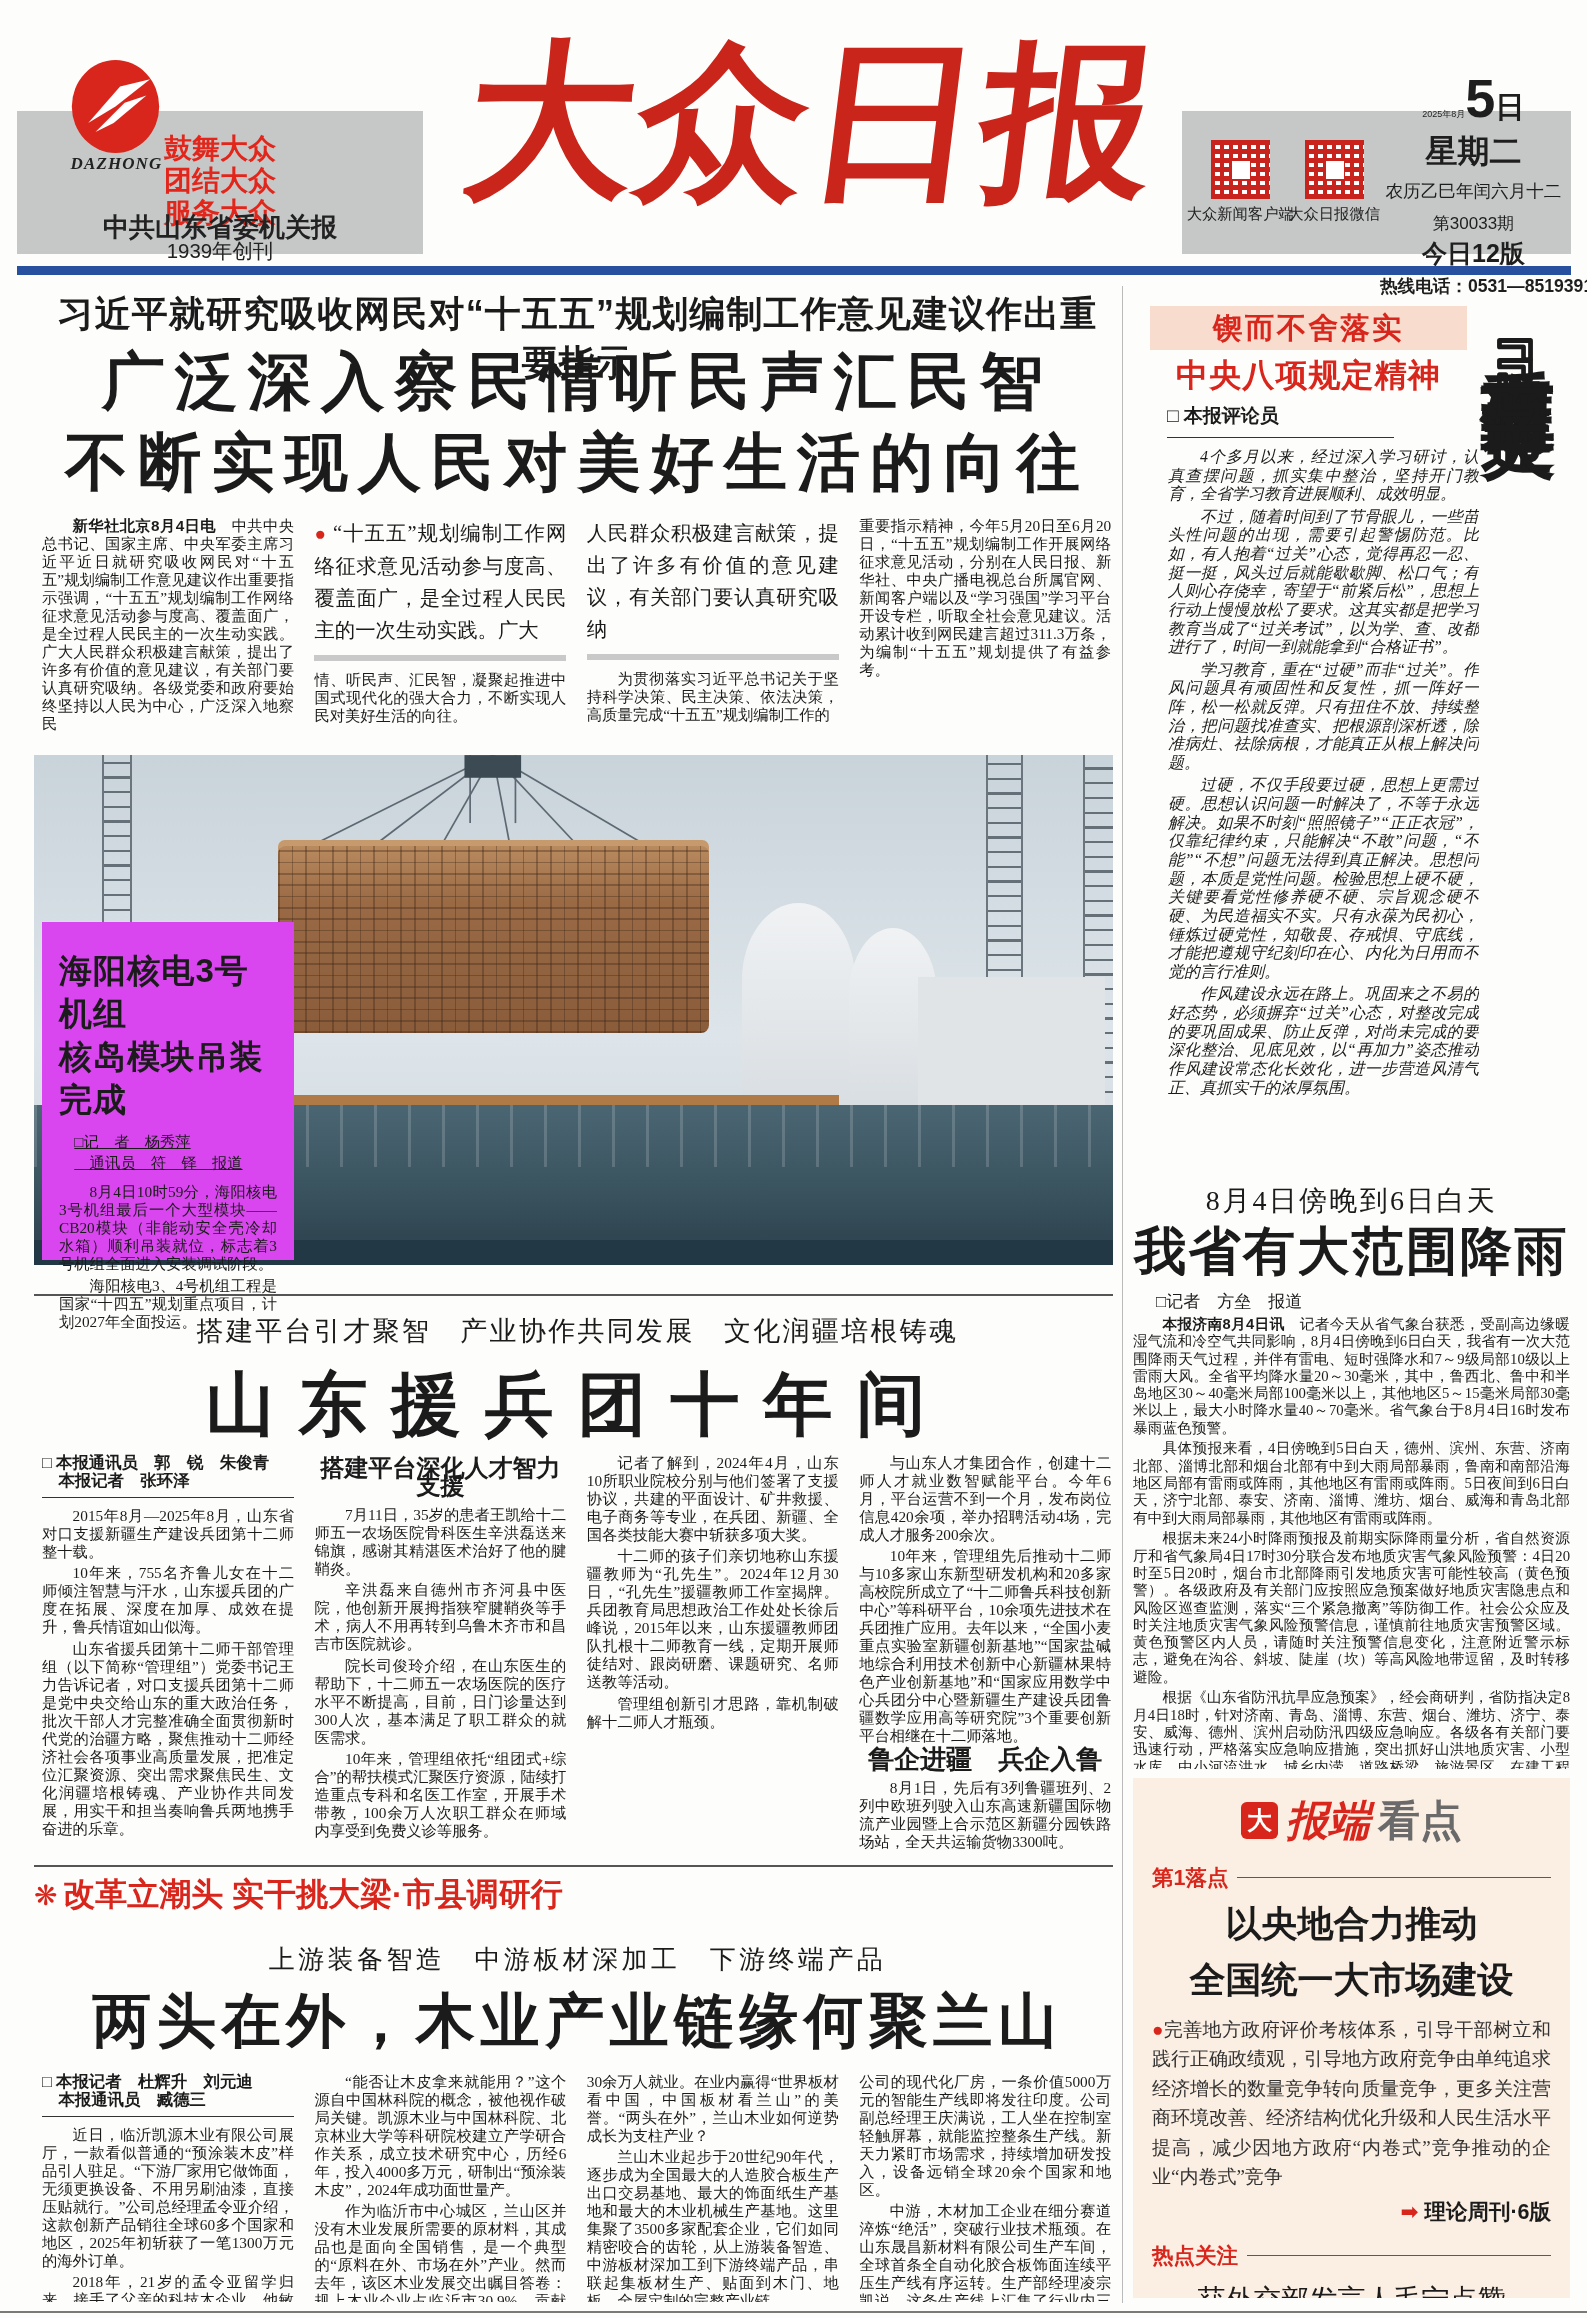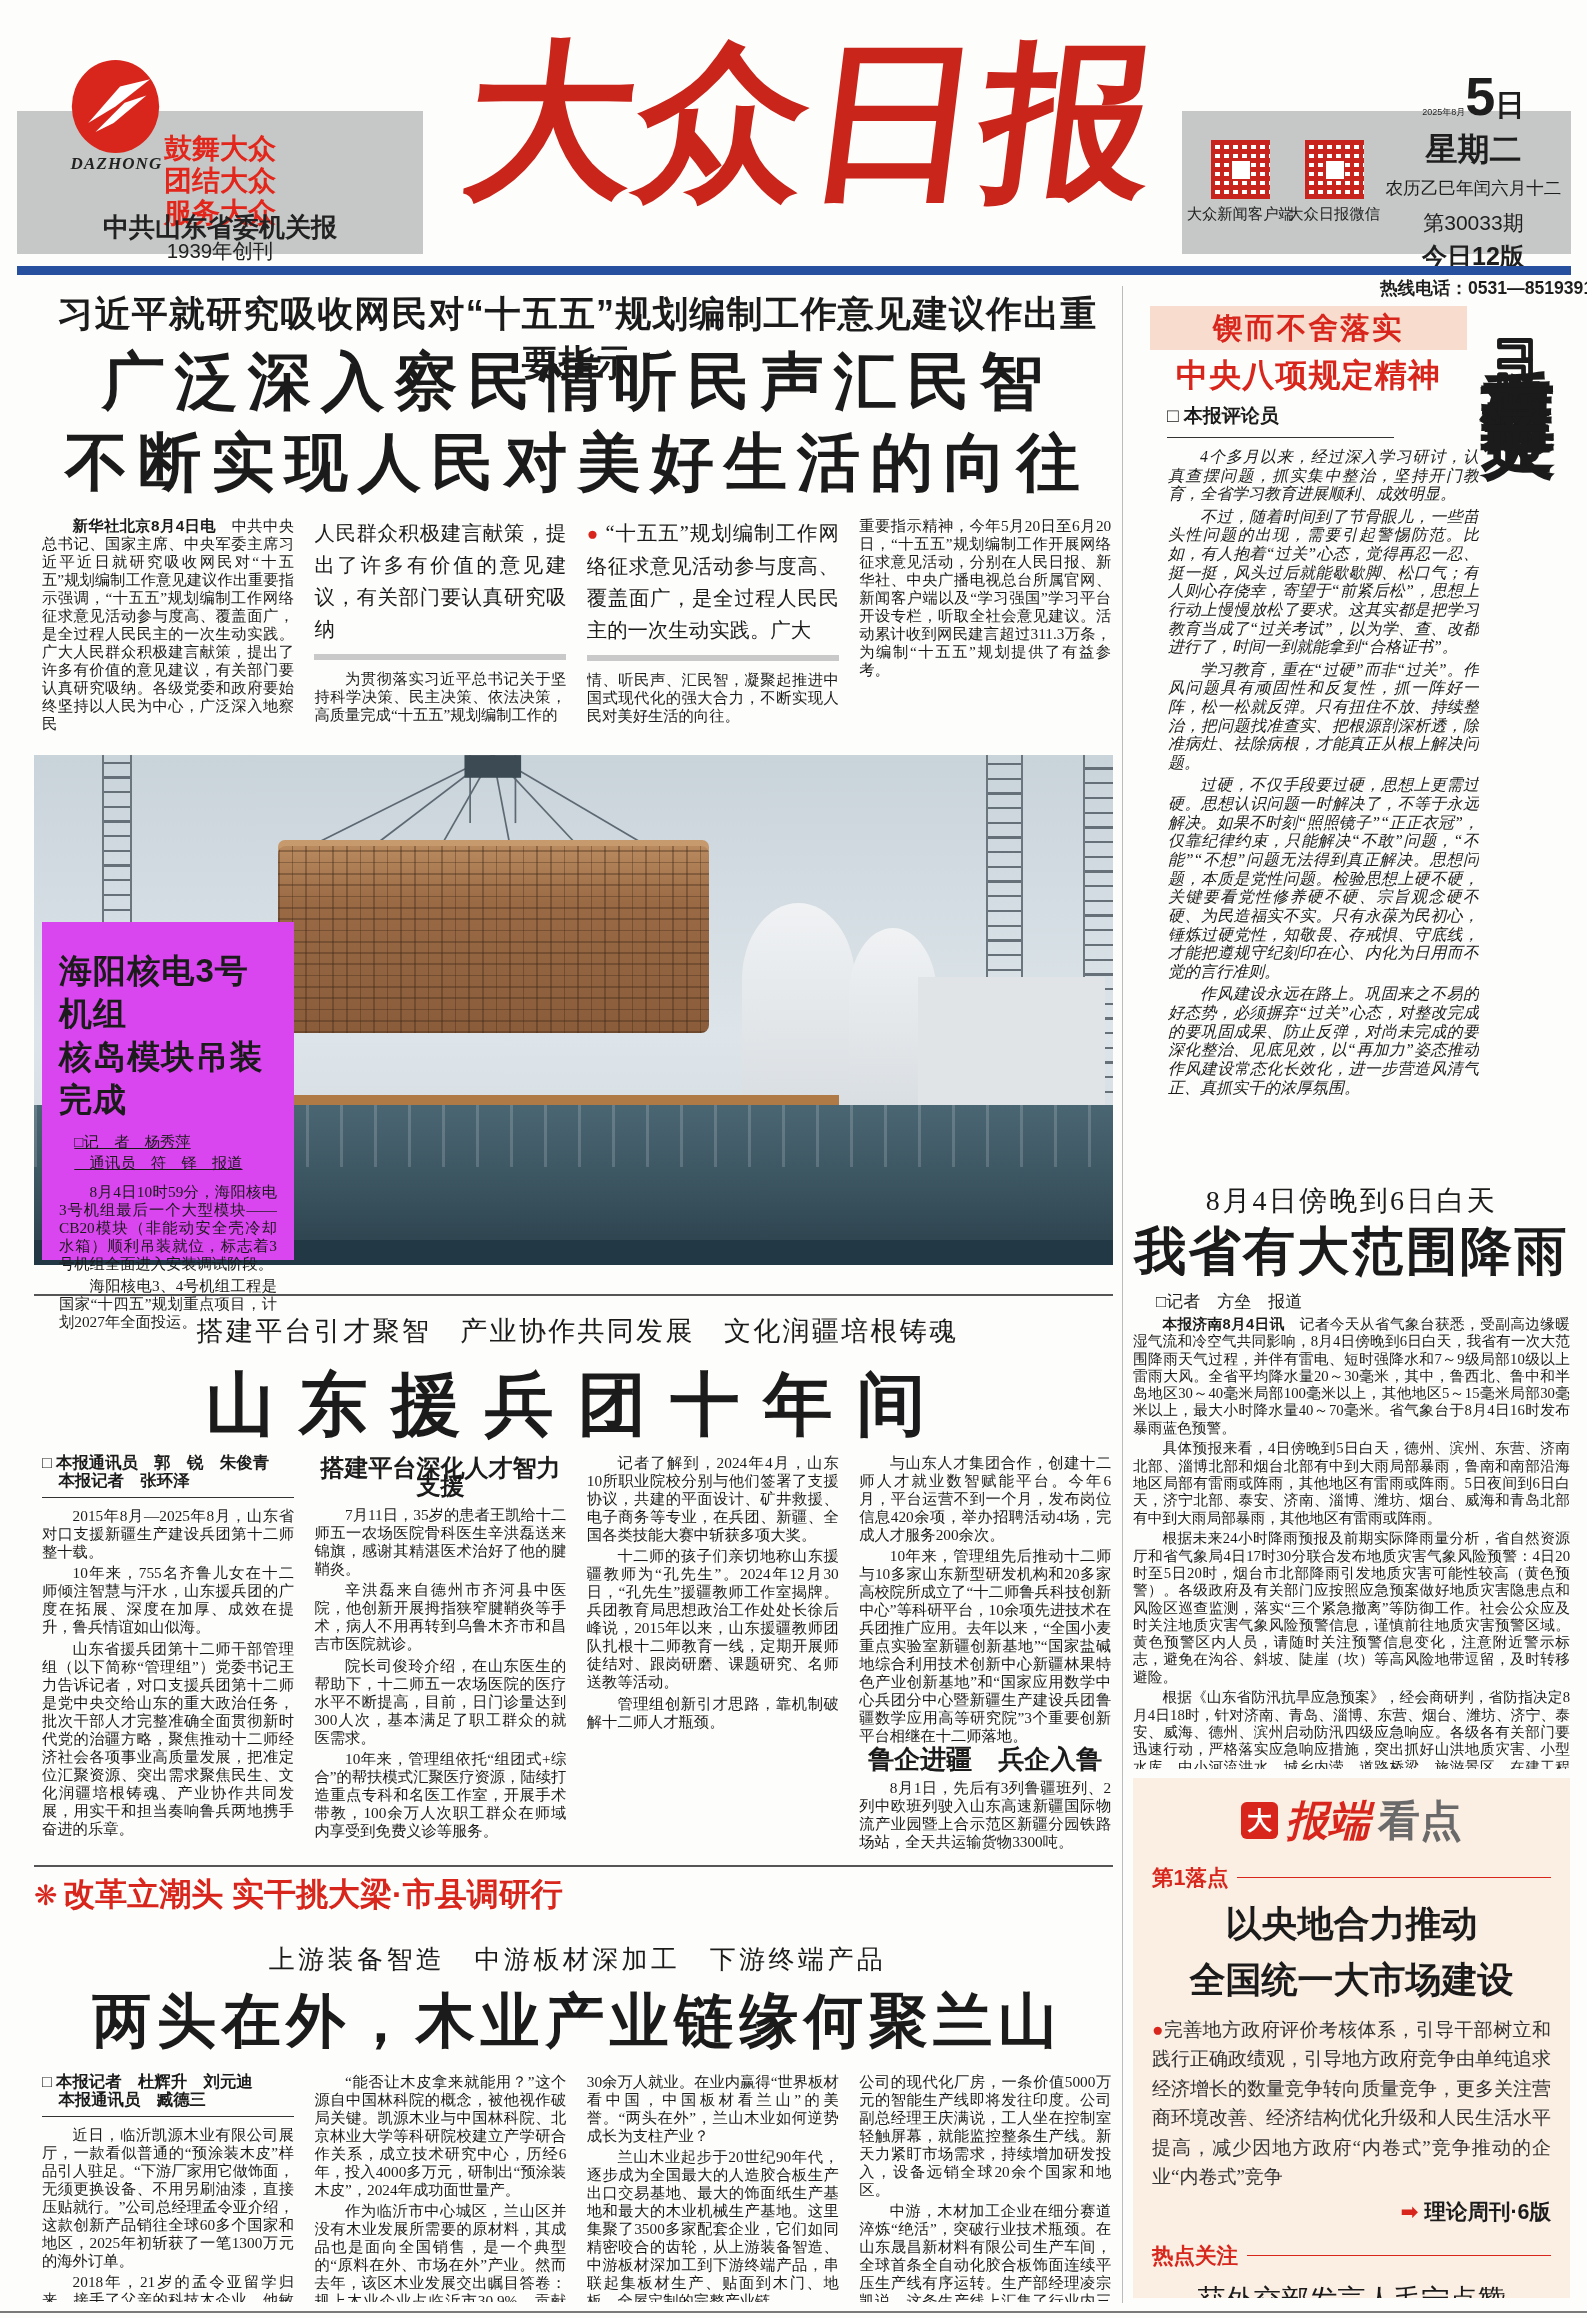--- a/index.html
+++ b/index.html
@@ -26,21 +26,21 @@
   .qr-wrap{display:flex;flex-direction:column;align-items:center;width:96px;}
   .qr{width:59px;height:59px;background:
       repeating-linear-gradient(0deg,#c8241d 0 4.5px,rgba(255,255,255,0) 4.5px 9px),
       repeating-linear-gradient(90deg,#c8241d 0 4.5px,#fff 4.5px 9px);position:relative;}
   .qr-center{position:absolute;left:20.4px;top:20.4px;width:18px;height:18px;background:#fff;border:1.7px solid #c8241d;}
   .qr-label{font-size:15.3px;color:#222;margin-top:5.7px;white-space:nowrap;}
   #date-block{width:187px;text-align:center;color:#1e1e1e;}
   #date-day{font-size:54px;font-weight:bold;}
   #date-weekday{font-size:32px;font-weight:bold;margin-top:1.1px;}
   #date-lunar{font-size:17.6px;margin-top:4.5px;}
-  #date-issue{font-size:21px;margin-top:9px;}
+  #date-issue{font-size:17px;margin-top:9px;}
   #date-pages{font-size:25px;font-weight:bold;margin-top:2.3px;}
   #date-hotline{font-size:17.6px;font-weight:bold;margin-top:3.4px;white-space:nowrap;}
   #hdr-rule{left:17px;top:266px;width:1554px;height:9px;background:#27519f;}
   #col-divider{left:1122px;top:286px;width:1.1px;height:2017px;background:#bbb;}
 
   
   #lead-kicker{left:42px;top:290px;width:1071px;font-size:36px;font-weight:bold;letter-spacing:1.1px;}
   #lead-h1{left:42px;top:339px;width:1071px;font-size:63px;font-weight:900;letter-spacing:10.2px;}
   #lead-h2{left:42px;top:420px;width:1071px;font-size:63px;font-weight:900;letter-spacing:10.2px;}
   #lead-body{left:42px;top:517px;width:1071px;height:216px;display:flex;gap:20.4px;}
@@ -195,28 +195,28 @@
 
   <div class="abs center sans" id="lead-kicker">习近平就研究吸收网民对“十五五”规划编制工作意见建议作出重要指示</div>
   <div class="abs center sans" id="lead-h1">广泛深入察民情听民声汇民智</div>
   <div class="abs center sans" id="lead-h2">不断实现人民对美好生活的向往</div>
 
   <div class="abs" id="lead-body">
     <div class="lead-col">
       <p style="text-indent:2em;"><b class="sans">新华社北京8月4日电</b><span>　中共中央总书记、国家主席、中央军委主席习近平近日就研究吸收网民对“十五五”规划编制工作意见建议作出重要指示强调，“十五五”规划编制工作网络征求意见活动参与度高、覆盖面广，是全过程人民民主的一次生动实践。广大人民群众积极建言献策，提出了许多有价值的意见建议，有关部门要认真研究吸纳。各级党委和政府要始终坚持以人民为中心，广泛深入地察民</span></p>
     </div>
     <div class="lead-col">
+      <div class="lead-quote"><span class="quote-dot">●</span> <span>“十五五”规划编制工作网络征求意见活动参与度高、覆盖面广，是全过程人民民主的一次生动实践。广大</span></div>
+      <div class="quote-rule"></div>
+      <p style="text-indent:0;">情、听民声、汇民智，凝聚起推进中国式现代化的强大合力，不断实现人民对美好生活的向往。</p>
+    </div>
+    <div class="lead-col">
       <div class="lead-quote">人民群众积极建言献策，提出了许多有价值的意见建议，有关部门要认真研究吸纳</div>
       <div class="quote-rule"></div>
       <p>为贯彻落实习近平总书记关于坚持科学决策、民主决策、依法决策，高质量完成“十五五”规划编制工作的</p>
-    </div>
-    <div class="lead-col">
-      <div class="lead-quote"><span class="quote-dot">●</span> <span>“十五五”规划编制工作网络征求意见活动参与度高、覆盖面广，是全过程人民民主的一次生动实践。广大</span></div>
-      <div class="quote-rule"></div>
-      <p style="text-indent:0;">情、听民声、汇民智，凝聚起推进中国式现代化的强大合力，不断实现人民对美好生活的向往。</p>
     </div>
     <div class="lead-col">
       <p style="text-indent:0;">重要指示精神，今年5月20日至6月20日，“十五五”规划编制工作开展网络征求意见活动，分别在人民日报、新华社、中央广播电视总台所属官网、新闻客户端以及“学习强国”学习平台开设专栏，听取全社会意见建议。活动累计收到网民建言超过311.3万条，为编制“十五五”规划提供了有益参考。</p>
     </div>
   </div>
 
   <div class="abs sans" id="ed-tag">
     <div id="ed-tag-l1">锲而不舍落实</div>
     <div id="ed-tag-l2">中央八项规定精神</div>
   </div>

